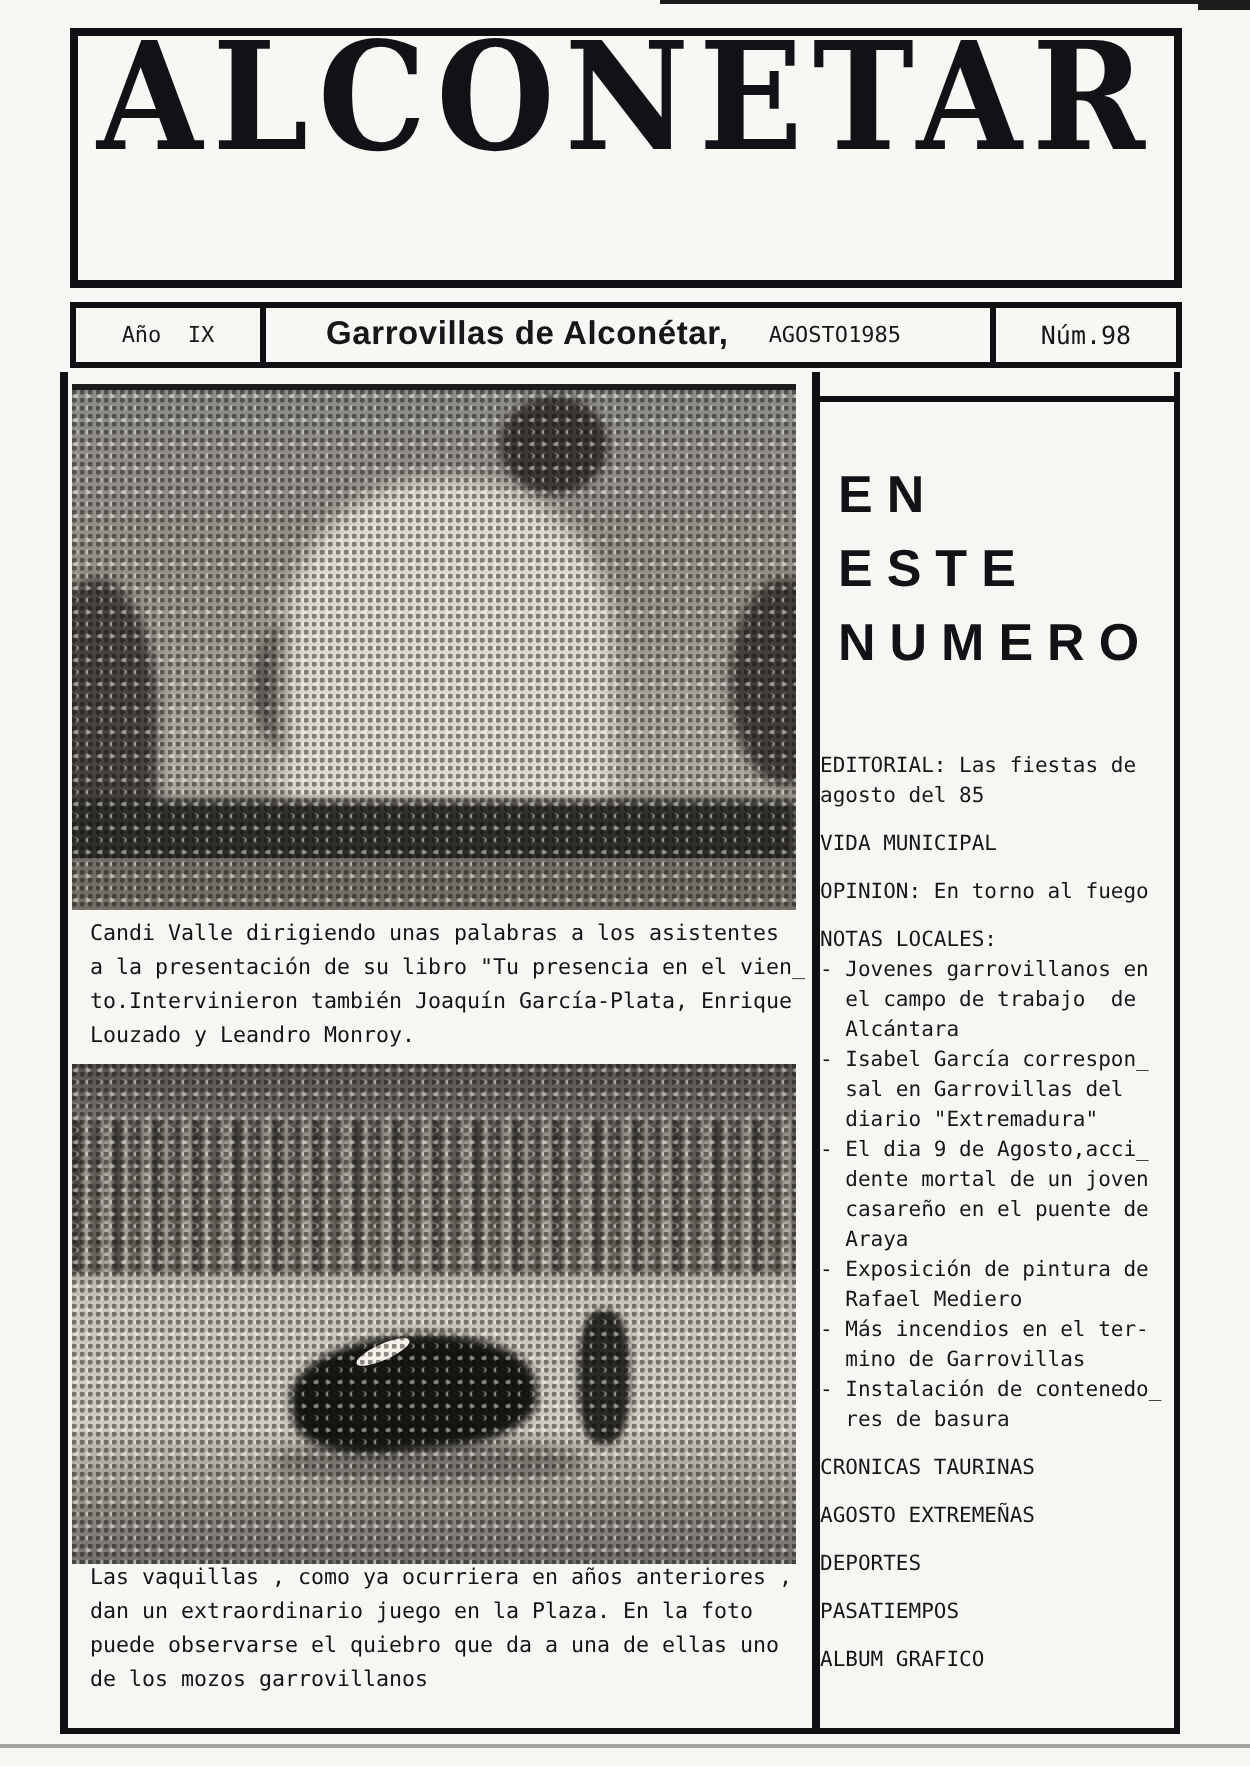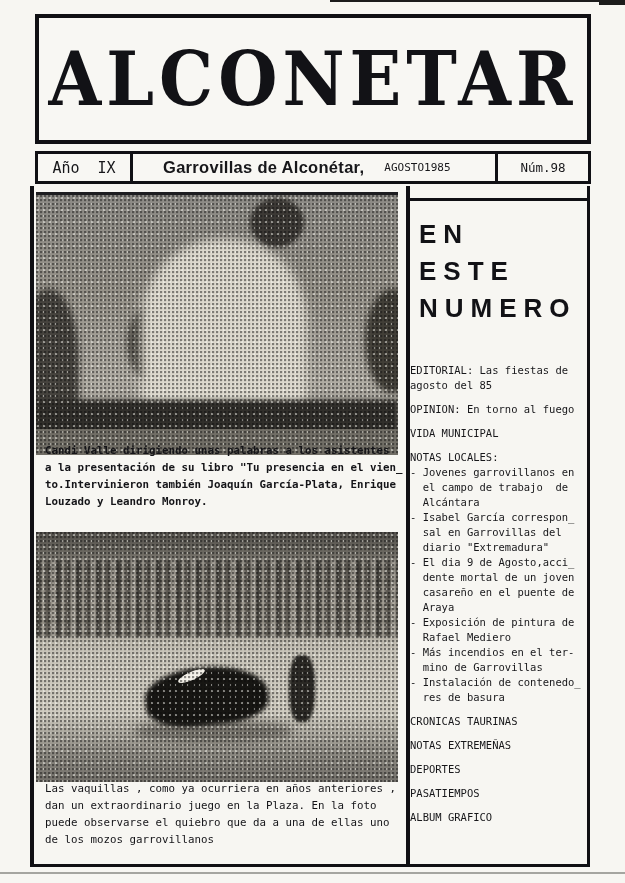--- a/index.html
+++ b/index.html
@@ -6,29 +6,29 @@
   .page{position:relative;width:625px;height:883px;background:#f7f6f2;overflow:hidden;
         font-family:"DejaVu Sans Mono",monospace;color:#17171a;}
 
   
   .scan-top-line{position:absolute;left:330px;top:0;width:295px;height:2px;background:#1c1c1c;}
   .scan-top-corner{position:absolute;left:599px;top:0;width:26px;height:5px;background:#1c1c1c;}
   .scan-bottom-line{position:absolute;left:0;top:872px;width:625px;height:2px;background:#a5a5a0;}
 
   
   .masthead{position:absolute;left:35px;top:14px;width:548px;height:122px;border:4px solid #101014;
-            display:flex;align-items:center;justify-content:center;background:#f8f7f3;}
+            display:flex;justify-content:center;background:#f8f7f3;}
   .masthead .title{font-family:"DejaVu Serif",serif;font-weight:bold;font-size:68px;line-height:1;
             letter-spacing:5px;transform:scaleY(1.1);white-space:nowrap;color:#121216;}
 
   
   .issue-bar{position:absolute;left:35px;top:151px;width:550px;height:27px;border:3px solid #101014;
              display:flex;background:#f8f7f3;}
   .cell{display:flex;align-items:center;}
-  .cell-year{width:92px;justify-content:center;border-right:3px solid #101014;font-size:15px;white-space:pre;}
+  .cell-year{width:92px;justify-content:center;border-right:3px solid #101014;font-size:11px;white-space:pre;}
   .cell-place{flex:1;padding-left:30px;}
   .place-name{font-family:"Liberation Sans",sans-serif;font-weight:bold;font-size:16.5px;letter-spacing:.3px;}
   .month{margin-left:20px;font-size:11px;}
   .yr{font-size:11px;}
   .cell-num{width:90px;justify-content:center;border-left:3px solid #101014;font-size:12.5px;}
 
   
   .main{position:absolute;left:30px;top:186px;width:560px;height:681px;box-sizing:border-box;
         border-left:4px solid #101014;border-right:3px solid #101014;border-bottom:3px solid #101014;}
   .v-divider{position:absolute;left:372px;top:0;width:4px;height:100%;background:#101014;}
@@ -60,27 +60,27 @@
           rgba(58,55,50,.75) 9px 15px, rgba(196,192,182,.5) 15px 20px),
         repeating-linear-gradient(0deg, rgba(30,28,25,.35) 0 6px, rgba(180,175,165,.3) 6px 13px);}
   .p2-shadow{left:27%;top:75%;width:44%;height:9%;background:rgba(88,85,78,.65);filter:blur(4px);border-radius:50%;}
   .p2-bull{left:30%;top:54%;width:34%;height:23%;background:#171613;border-radius:60% 70% 45% 50%;
            transform:rotate(-6deg);filter:blur(2px);}
   .p2-horn{left:39%;top:56%;width:8%;height:3.2%;background:#f3f0e8;border-radius:50%;transform:rotate(-24deg);}
   .p2-mozo{left:70%;top:49%;width:7%;height:27%;background:#2b2925;border-radius:40%;filter:blur(1.5px);}
 
   
   .caption{position:absolute;font-size:10.8px;line-height:17px;white-space:pre;color:#141418;}
-  .caption-1{left:11px;top:256px;width:352px;font-weight:bold;}
+  .caption-1{left:11px;top:272px;width:352px;}
   .caption-2{left:11px;top:594px;width:352px;}
 
   
   .right-col{position:absolute;left:376px;top:0;right:0;bottom:0;}
   .right-box{position:absolute;left:0;top:12px;right:0;bottom:0;border-top:3px solid #101014;}
-  .en-title{padding:15px 0 0 9px;font-family:"Liberation Sans",sans-serif;font-weight:bold;
+  .en-title{padding:28px 0 0 9px;font-family:"Liberation Sans",sans-serif;font-weight:bold;
             font-size:26px;line-height:37px;letter-spacing:7px;word-spacing:14px;color:#121216;white-space:pre-line;}
   .toc{margin-top:36px;padding-left:0;font-size:10.5px;line-height:15px;}
   .toc-item{white-space:pre;}
   .toc-item.section{margin-top:9px;}
   .toc-item.section:first-child{margin-top:0;}
 </style>
 </head>
 <body>
 
 <div class="page">
@@ -142,41 +142,41 @@
 
     <div class="v-divider"></div>
 
     <div class="right-col">
       <div class="right-box">
         <div class="en-title">EN ESTE
 NUMERO</div>
         <div class="toc">
           <div class="toc-item section">EDITORIAL: Las fiestas de
 agosto del 85</div>
+          <div class="toc-item section">VIDA MUNICIPAL</div>
           <div class="toc-item section">OPINION: En torno al fuego</div>
-          <div class="toc-item section">VIDA MUNICIPAL</div>
           <div class="toc-item section">NOTAS LOCALES:</div>
           <div class="toc-item bullet">- Jovenes garrovillanos en
   el campo de trabajo  de
   Alcántara</div>
           <div class="toc-item bullet">- Isabel García correspon̲
   sal en Garrovillas del
   diario "Extremadura"</div>
           <div class="toc-item bullet">- El dia 9 de Agosto,acci̲
   dente mortal de un joven
   casareño en el puente de
   Araya</div>
           <div class="toc-item bullet">- Exposición de pintura de
   Rafael Mediero</div>
           <div class="toc-item bullet">- Más incendios en el ter-
   mino de Garrovillas</div>
           <div class="toc-item bullet">- Instalación de contenedo̲
   res de basura</div>
           <div class="toc-item section">CRONICAS TAURINAS</div>
-          <div class="toc-item section">NOTAS EXTREMEÑAS</div>
+          <div class="toc-item section">AGOSTO EXTREMEÑAS</div>
           <div class="toc-item section">DEPORTES</div>
           <div class="toc-item section">PASATIEMPOS</div>
           <div class="toc-item section">ALBUM GRAFICO</div>
         </div>
       </div>
     </div>
 
   </div>
 </div>
 

